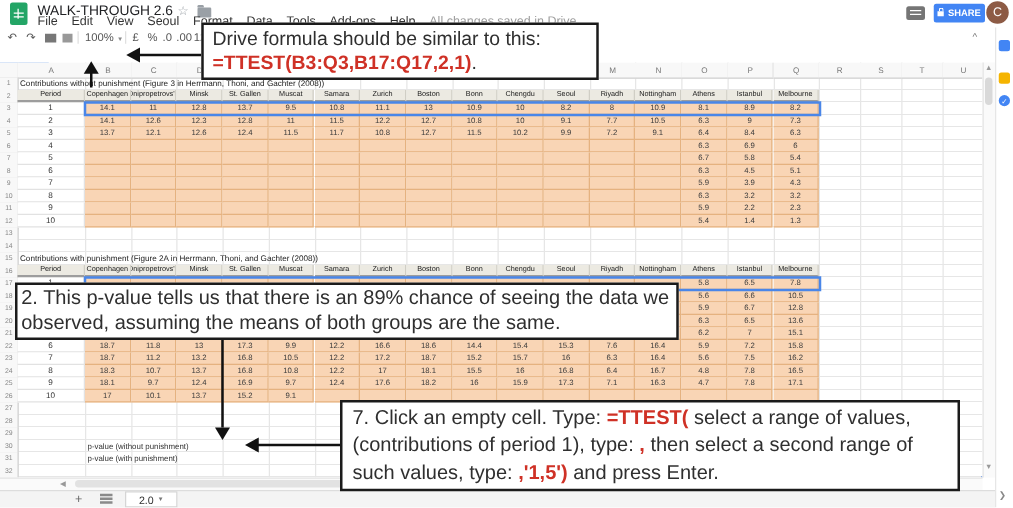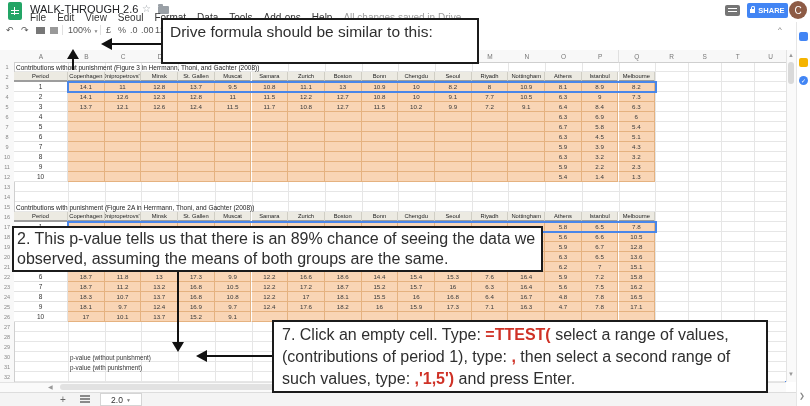--- a/index.html
+++ b/index.html
@@ -634,17 +634,18 @@
   <div class="ahead" id="a1-head"></div>
   <div class="aline" id="a2-line"></div>
   <div class="ahead" id="a2-head"></div>
   <div class="aline" id="a3-line"></div>
   <div class="ahead" id="a3-head"></div>
   <div class="aline" id="a4-line"></div>
   <div class="ahead" id="a4-head"></div>
 
   <div class="callout" id="box1">
     <div>Drive formula should be similar to this:</div>
+    <div><span class="red">=TTEST(B3:Q3,B17:Q17,2,1)</span><span>.</span></div>
   </div>
   <div class="callout" id="box3">2. This p-value tells us that there is an 89% chance of seeing the data we observed, assuming the means of both groups are the same.</div>
   <div class="callout" id="box4"><span id="box4-text"><span>7. Click an empty cell. Type: </span><span class="red">=TTEST(</span><span> select a range of values, (contributions of period 1), type: </span><span class="red">,</span><span> then select a second range of such values, type: </span><span class="red">,'1,5')</span><span> and press Enter.</span></span></div>
 
 </div>
 
 </body></html>

